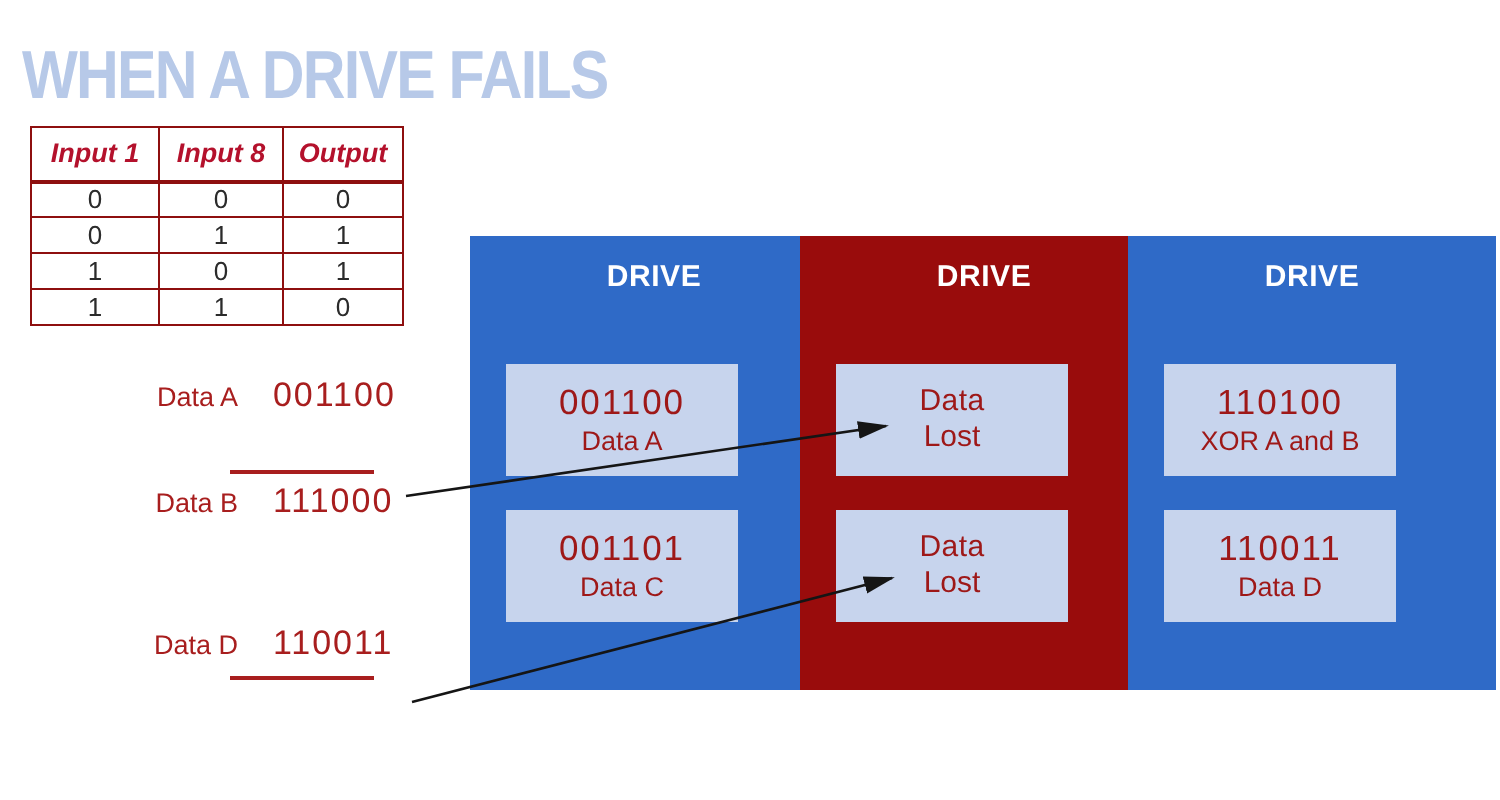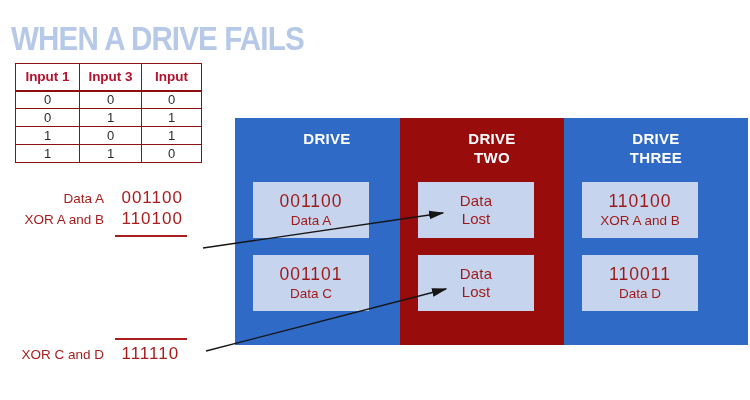--- a/index.html
+++ b/index.html
@@ -18,28 +18,28 @@
   }
 
   
   .xor-table {
     position:absolute; left:15px; top:63px;
     border-collapse:collapse; text-align:center;
   }
   .xor-table th, .xor-table td { border:1px solid var(--table-border,#8e0f0f); }
   .xor-table th {
     width:64px; height:27px; font-size:13.5px; font-weight:bold;
-    color:var(--table-header-red,#b4112c); border-bottom-width:2px;
+    color:var(--table-header-red,#b4112c); border-bottom-width:2px;font-style:italic;
   }
   .xor-table th:nth-child(2){ width:62px; }
   .xor-table th:nth-child(3){ width:60px; }
   .xor-table td { height:18px; font-size:13px; color:var(--cell-text,#2b2b2b); }
 
   
-  .calc-row { position:absolute; left:5px; height:20px; line-height:20px; white-space:nowrap; }
+  .calc-row { position:absolute; left:20px; height:20px; line-height:20px; white-space:nowrap; }
   .calc-label {
     display:inline-block; width:99px; text-align:right;
     font-size:13.5px; color:var(--calc-red,#a81e1e);
   }
   .calc-value {
     display:inline-block; margin-left:13px; text-align:left;
     font-size:17px; letter-spacing:1px; color:var(--calc-red,#a81e1e);
   }
   .calc-rule { position:absolute; left:115px; width:72px; height:2px; background:var(--calc-red,#a81e1e); }
 
@@ -71,22 +71,22 @@
 <body>
 
 <div class="canvas">
 
   <div class="page-title">WHEN A DRIVE FAILS</div>
 
   <table class="xor-table">
     <thead>
       <tr>
         <th>Input 1</th>
-        <th>Input 3</th>
-        <th>Input</th>
+        <th>Input 8</th>
+        <th>Output</th>
       </tr>
     </thead>
     <tbody>
       <tr>
         <td>0</td>
         <td>0</td>
         <td>0</td>
       </tr>
       <tr>
         <td>0</td>
@@ -103,65 +103,63 @@
         <td>1</td>
         <td>0</td>
       </tr>
     </tbody>
   </table>
 
   <div class="calc-row" style="top:188px">
     <span class="calc-label">Data A</span>
     <span class="calc-value">001100</span>
   </div>
-  <div class="calc-row" style="top:209px">
-    <span class="calc-label">XOR A and B</span>
-    <span class="calc-value">110100</span>
+  <div class="calc-rule" style="top:235px"></div>
+  <div class="calc-row" style="top:241px">
+    <span class="calc-label">Data B</span>
+    <span class="calc-value">111000</span>
   </div>
-  <div class="calc-rule" style="top:235px"></div>
 
+  <div class="calc-row" style="top:312px">
+    <span class="calc-label">Data D</span>
+    <span class="calc-value">110011</span>
+  </div>
   <div class="calc-rule" style="top:338px"></div>
-  <div class="calc-row" style="top:344px">
-    <span class="calc-label">XOR C and D</span>
-    <span class="calc-value">111110</span>
-  </div>
 
   <div class="drive drive-blue" style="left:235px">
     <div class="drive-title">
       <div>DRIVE</div>
     </div>
     <div class="block block-1">
       <div class="block-line1">001100</div>
       <div class="block-line2">Data A</div>
     </div>
     <div class="block block-2">
       <div class="block-line1">001101</div>
       <div class="block-line2">Data C</div>
     </div>
   </div>
 
   <div class="drive drive-red" style="left:400px">
     <div class="drive-title">
       <div>DRIVE</div>
-      <div>TWO</div>
     </div>
     <div class="block block-1 block-lost">
       <div class="block-line1">Data</div>
       <div class="block-line2">Lost</div>
     </div>
     <div class="block block-2 block-lost">
       <div class="block-line1">Data</div>
       <div class="block-line2">Lost</div>
     </div>
   </div>
 
   <div class="drive drive-blue" style="left:564px">
     <div class="drive-title">
       <div>DRIVE</div>
-      <div>THREE</div>
     </div>
     <div class="block block-1">
       <div class="block-line1">110100</div>
       <div class="block-line2">XOR A and B</div>
     </div>
     <div class="block block-2">
       <div class="block-line1">110011</div>
       <div class="block-line2">Data D</div>
     </div>
   </div>

